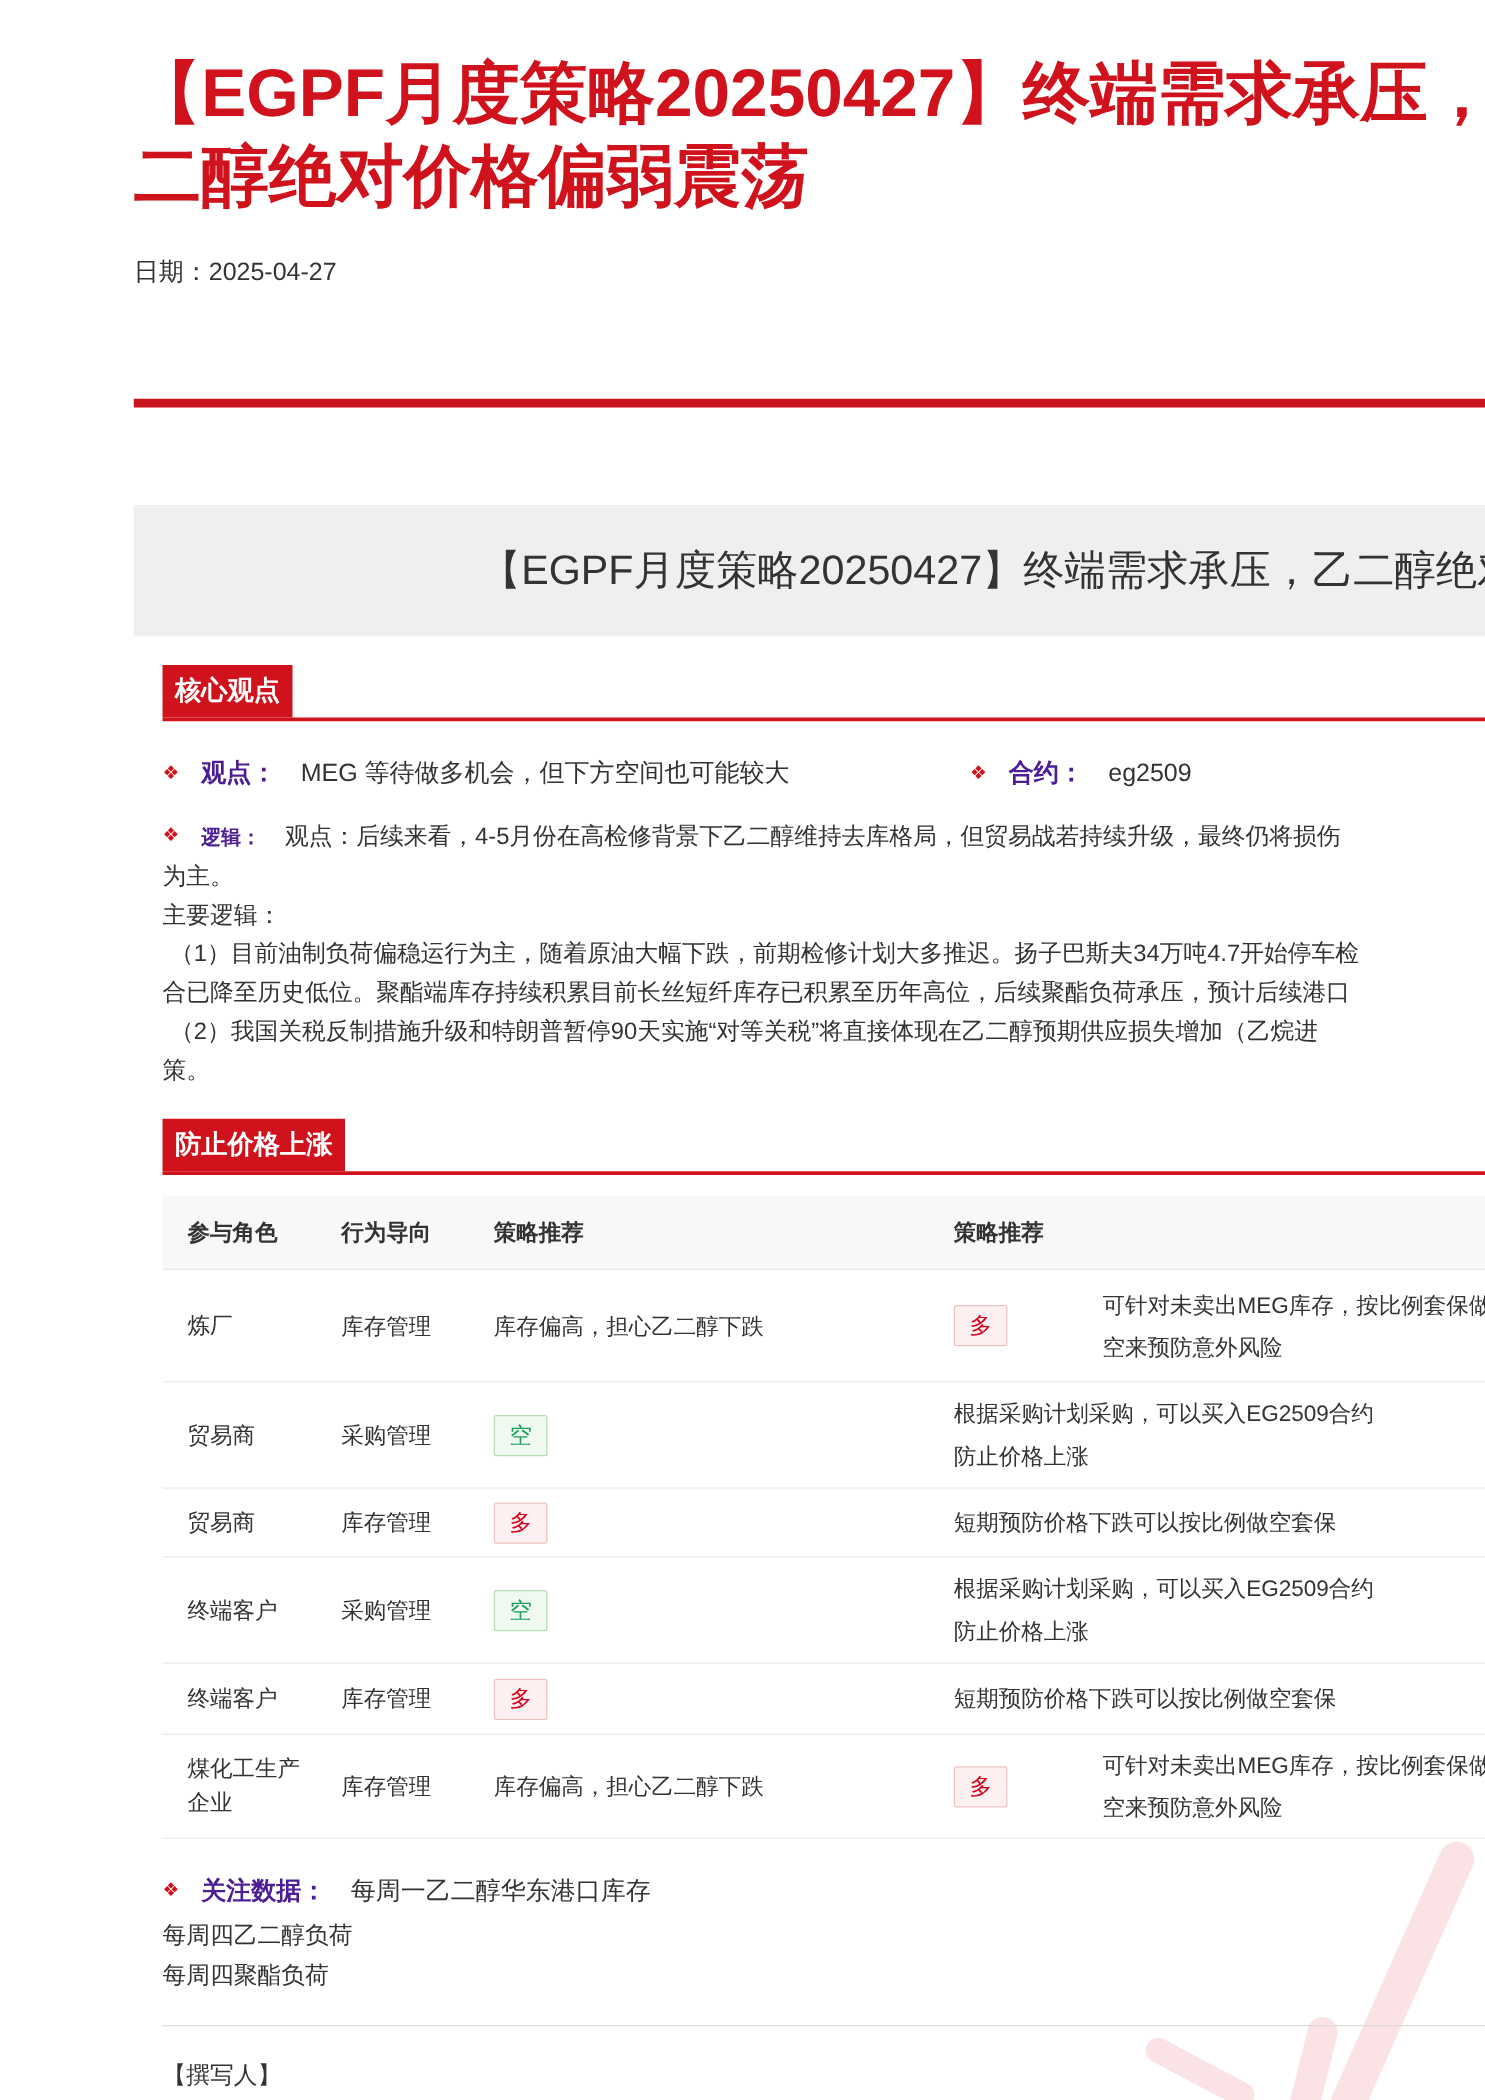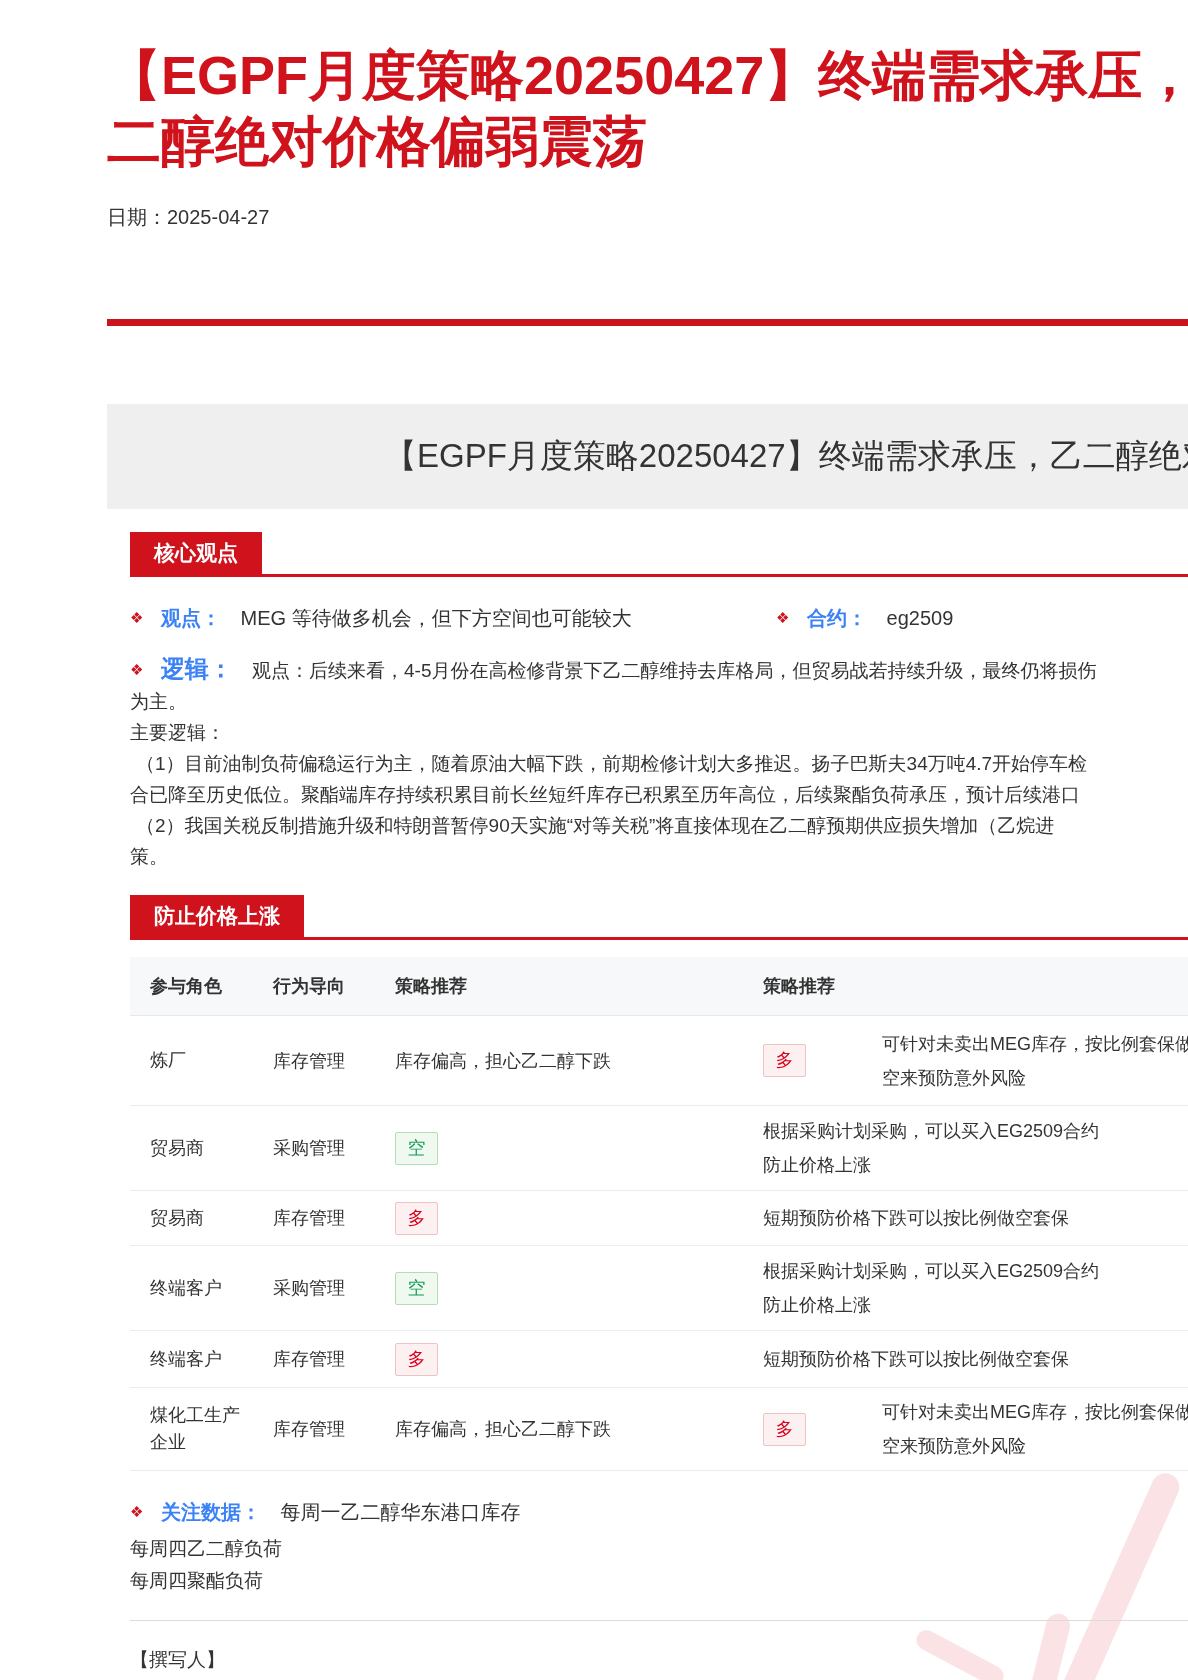--- a/index.html
+++ b/index.html
@@ -24,32 +24,32 @@
 
   .banner { margin-top:78px; width:1453px; height:105px; background:#efefef; display:flex; align-items:center; }
   .banner-title { padding-left:277px; font-size:33px; color:#333; white-space:nowrap; }
 
   .inner { padding-left:23px; } 
 
   .sec-label-wrap { margin-top:23px; width:1430px; border-bottom:3px solid #cf121b; }
   .sec-label {
     display:inline-block; background:#cf121b; color:#fff;
     font-size:21px; font-weight:bold; line-height:42px; height:42px;
-    padding:0 24px; white-space:nowrap; vertical-align:bottom;text-align:center;
+    padding:0 10px; white-space:nowrap; vertical-align:bottom;text-align:center;
   }
 
   .bullet-row { position:relative; margin-top:28px; height:30px; font-size:20px; white-space:nowrap; }
   .bullet { color:#cf121b; font-size:15px; margin-right:12px; vertical-align:2px; }
-  .red-label { color:#3b82f6; font-weight:bold; margin-right:14px; }
+  .red-label { color:#4c1d95; font-weight:bold; margin-right:14px; }
   .contract-group { position:absolute; left:646px; top:0; white-space:nowrap; }
 
   .logic { margin-top:18px; font-size:19px; line-height:31px; color:#333; }
   .logic .lline { white-space:nowrap; }
   .logic .indent { padding-left:6px; }
-  .logic .red-label { font-size:24px; }
+  .logic .red-label { font-size:16px; }
 
   
   .tbl { margin-top:17px; width:1430px; font-size:18px; }
   .trow { display:grid; grid-template-columns:123px 122px 368px 119px auto; align-items:center; }
   .trow > div { padding-left:20px; }
   .thead { background:#f7f8fa; min-height:59px; font-weight:bold; color:#333; border-bottom:1px solid #e6e8eb; }
   .trow.body { border-bottom:1px solid #ececee; color:#333; }
   .rh90{min-height:90px;} .rh85{min-height:85px;} .rh55{min-height:55px;} .rh57{min-height:57px;} .rh83{min-height:83px;}
   .cell-role { white-space:normal; max-width:120px; line-height:27px; }
   .cell-plain { white-space:nowrap; }

